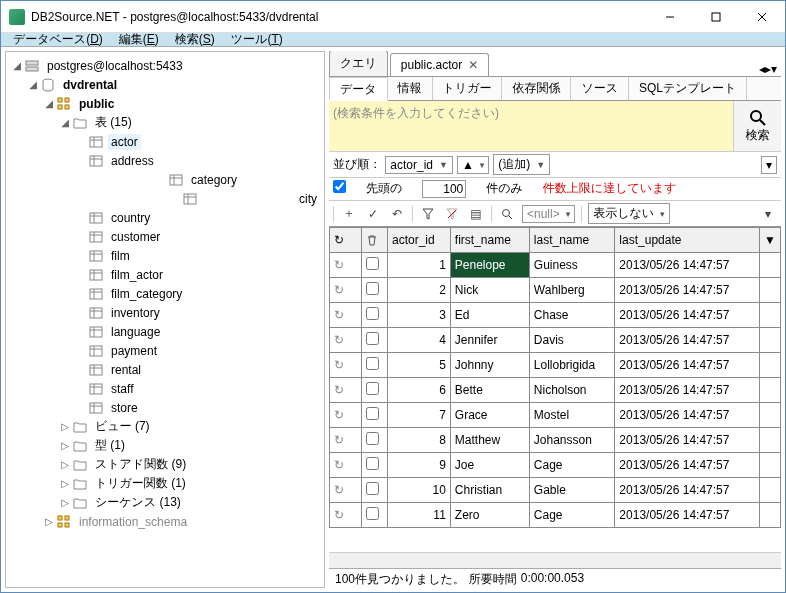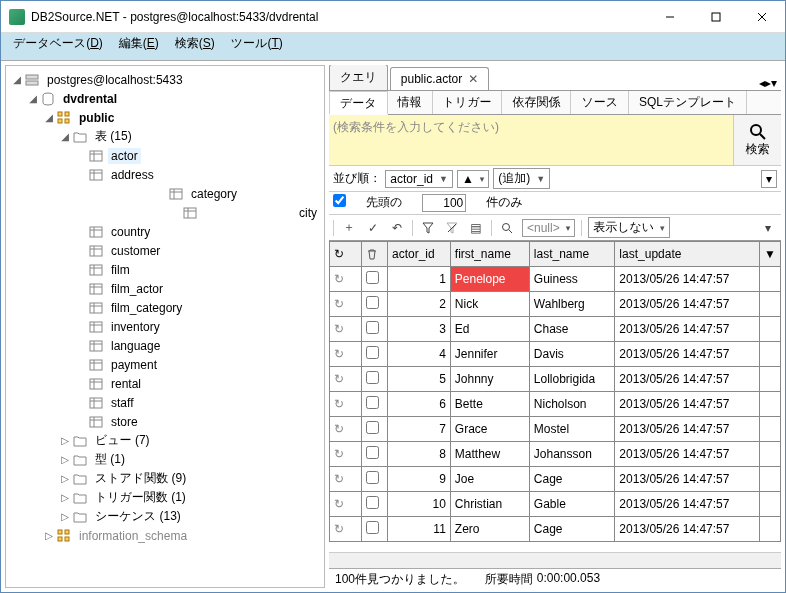--- a/index.html
+++ b/index.html
@@ -1,21 +1,21 @@
 <!DOCTYPE html>
 <html><head>
 <meta charset="utf-8">
 <style>
 *{box-sizing:border-box;margin:0;padding:0;font-family:"Meiryo","MS PGothic",sans-serif;font-size:12px}
 body{background:#fff;width:786px;height:593px;border:1px solid #5a8ab5;overflow:hidden;display:flex;flex-direction:column}
 .titlebar{height:32px;background:#fff;display:flex;align-items:center;padding-left:8px;border-bottom:1px solid #ddd}
 .titlebar-icon{width:16px;height:16px;background:linear-gradient(135deg,#4a7,#285);border-radius:2px;margin-right:6px}
 .titlebar-text{flex:1}
 .winbtn{width:46px;height:30px;display:flex;align-items:center;justify-content:center;cursor:pointer}
-.menubar{height:28px;background:#c8e3f0;display:flex;align-items:flex-start;padding:0 4px;border-bottom:1px solid #aaa}
+.menubar{height:14px;background:#c8e3f0;display:flex;align-items:center;padding:0 4px;border-bottom:1px solid #aaa}
 .menuitem{padding:2px 8px;cursor:pointer}
 .menuitem u{text-decoration:underline}
 .content{flex:1;display:flex;overflow:hidden}
 .sidebar{width:320px;border:1px solid #bbb;margin:4px;display:flex;flex-direction:column;overflow:hidden}
 .tree{flex:1;overflow:auto;padding:4px 0}
 .trow{display:flex;align-items:center;height:19px;padding-right:4px;white-space:nowrap}
 .expander{width:14px;text-align:center;color:#666;cursor:pointer;font-size:10px}
 .ticon{width:16px;height:14px;margin-right:4px;display:inline-flex;align-items:center;justify-content:center}
 .trow .lbl{padding:1px 3px}
 .trow.sel .lbl{background:#e5f3ff}
@@ -40,21 +40,21 @@
 .numinput{width:44px;border:1px solid #999;padding:1px 2px;text-align:right;background:#fff}
 .redtext{color:#d00}
 .toolbar{display:flex;align-items:center;padding:2px 4px;border-bottom:1px solid #999;gap:6px}
 .tbtn{width:18px;height:18px;display:flex;align-items:center;justify-content:center;cursor:pointer;color:#444}
 .sep{width:1px;height:16px;background:#ccc}
 .gridwrap{flex:1;overflow:auto;position:relative}
 table.dg{border-collapse:collapse;width:100%}
 .dg th,.dg td{border:1px solid #888;padding:2px 4px;height:25px;background:#fff;text-align:left;white-space:nowrap}
 .dg th{background:#f0f0f0;font-weight:normal;position:sticky;top:0}
 .dg td.num{text-align:right}
-.dg td.sel{background:#ef4444;color:#fff}
+.dg td.sel{background:#14532d;color:#fff}
 .rowhead{width:32px;text-align:center}
 .rowhead .ref{color:#888;cursor:pointer}
 .chkcell{width:26px;text-align:center}
 .statusbar{height:20px;border-top:1px solid #aaa;padding:2px 6px;display:flex;}
 .hscroll{height:16px;background:#f0f0f0;border-top:1px solid #ccc}
 svg{display:block}
 </style>
 </head>
 <body>
 
@@ -402,20 +402,21 @@
           <span class="arr">▼</span>
         </span>
       <span style="margin-left:auto" class="combo">▾</span>
     </div>
 
     <div class="limitrow">
       <input type="checkbox" checked="" style="">
       <span>先頭の</span>
       <input class="numinput" value="100" style="">
       <span>件のみ</span>
+      <span class="redtext">件数上限に達しています</span>
     </div>
 
     <div class="toolbar">
       <span class="sep"></span>
       <span class="tbtn">＋</span>
       <span class="tbtn">✓</span>
       <span class="tbtn">↶</span>
       <span class="sep"></span>
       <span class="tbtn">
           <svg width="12" height="12">
@@ -565,17 +566,17 @@
               <td>2013/05/26 14:47:57</td>
               <td></td>
             </tr>
           </tbody>
       </table>
     </div>
     <div class="hscroll"></div>
 
     <div class="statusbar">
       <span>100件見つかりました。</span>
-      <span style="margin-left:20px">所要時間</span>
+      <span style="margin-left:4px">所要時間</span>
       <span style="margin-left:4px">0:00:00.053</span>
     </div>
   </div>
 </div>
 
 </body></html>

